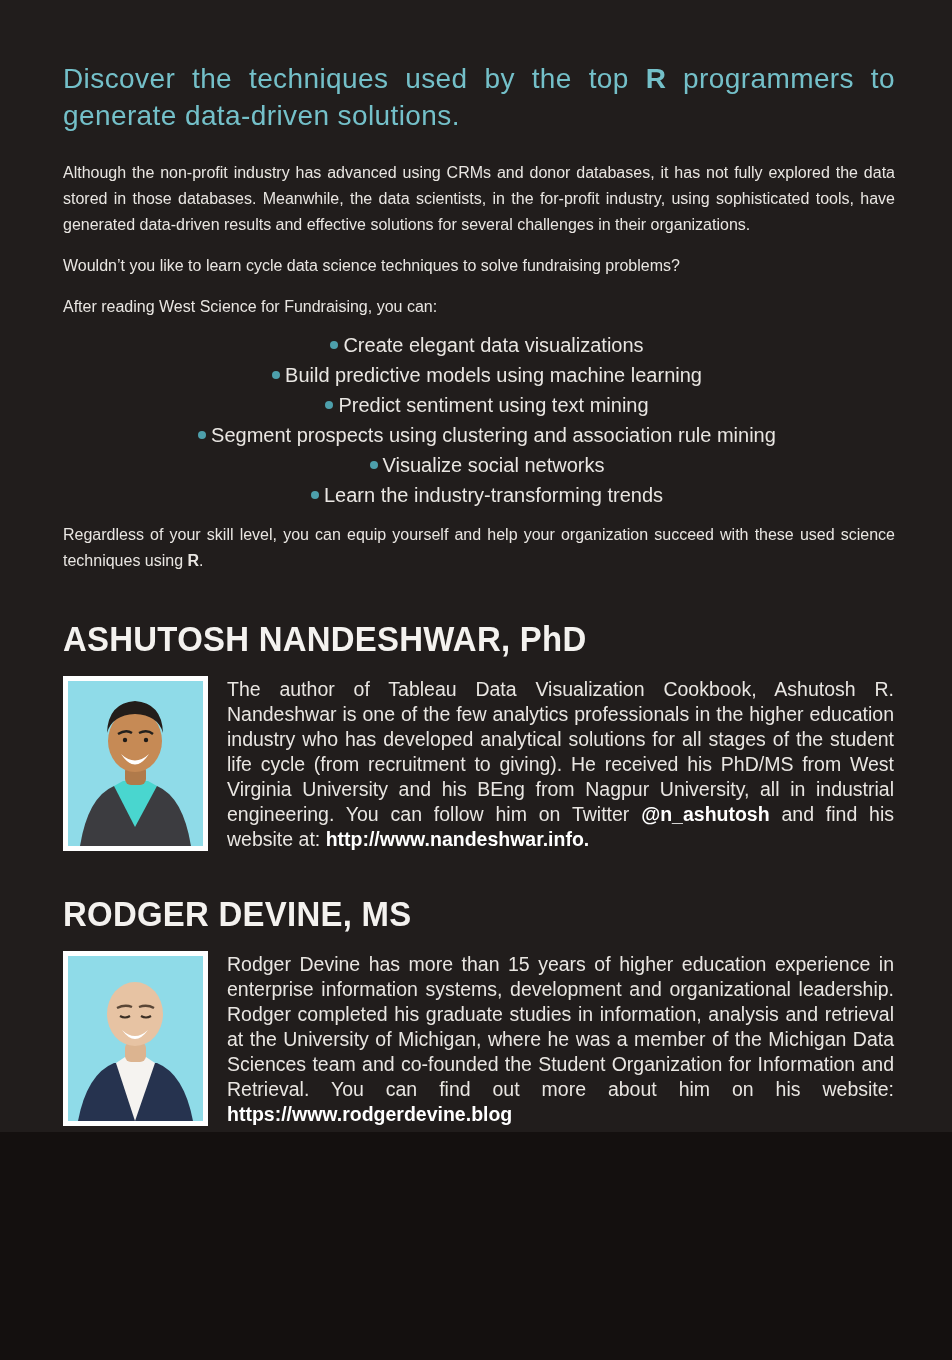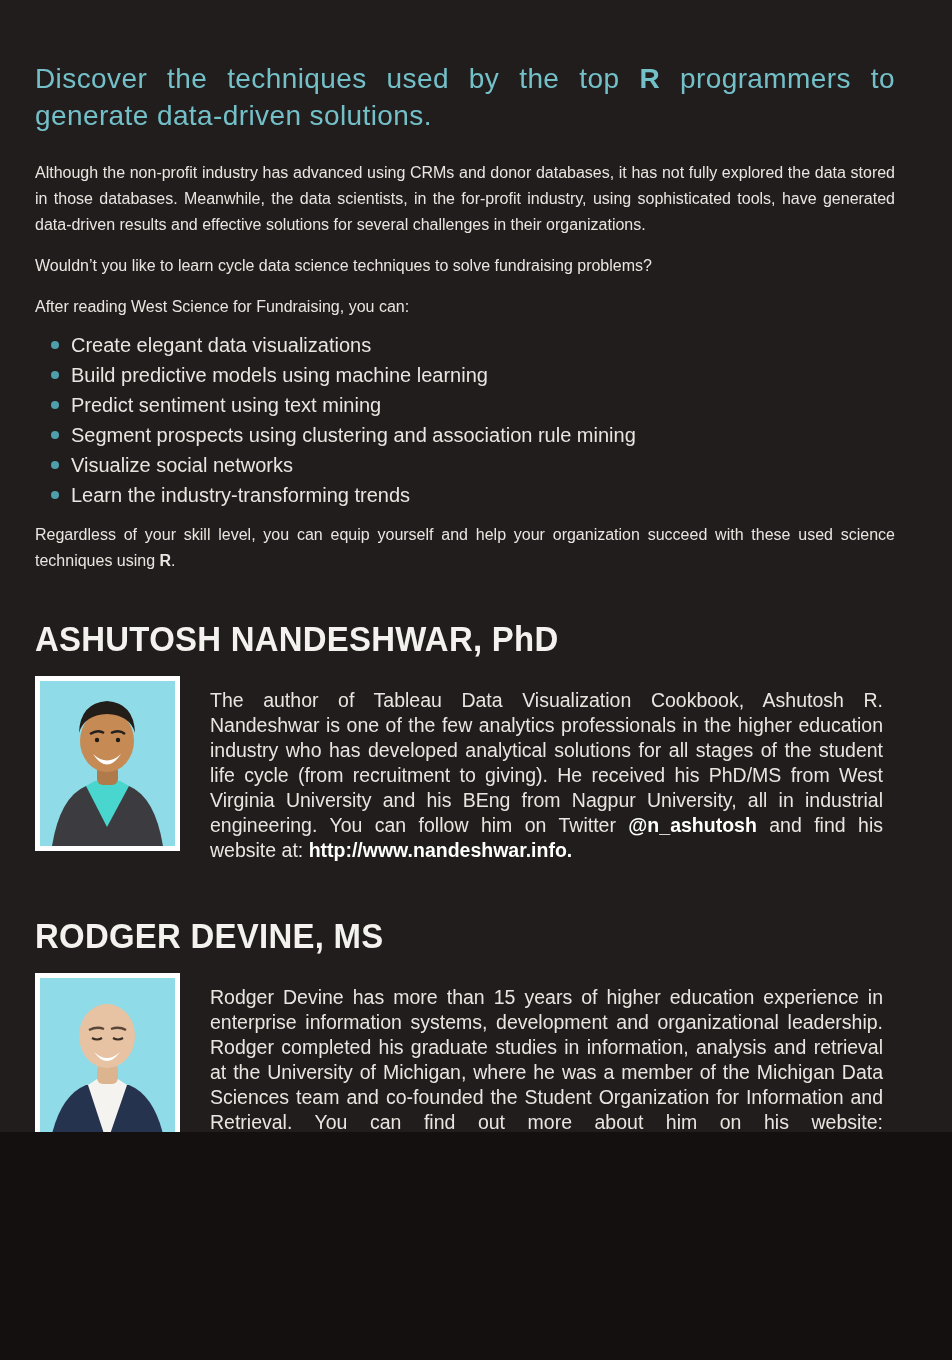--- a/index.html
+++ b/index.html
@@ -1,21 +1,21 @@
 <!DOCTYPE html>
 <html><head>
 <meta charset="utf-8">
 <style>
   html,body{margin:0;padding:0;background:#14100f;}
   .cover{
     position:relative;
     width:952px;height:1132px;
     background:#211d1c;
     box-sizing:border-box;
-    padding:60px 57px 0 35px;
+    padding:60px 57px 0 63px;
     font-family:"Liberation Sans",sans-serif;
     color:#e9e6e2;
     overflow:hidden;
   }
   
   .headline{
     margin:0 0 26px 0;
     font-size:28px;
     line-height:37px;
     font-weight:400;
@@ -34,24 +34,25 @@
   .justify{text-align:justify;}
   
   .bullets{
     list-style:none;
     margin:4px 0 12px 0;
     padding:0;
   }
   .bullets li{
     display:flex;
     align-items:center;
-    gap:12px;
+    gap:5px;
     padding-left:16px;
     font-size:20px;
     line-height:30px;
+    justify-content:center;
   }
   .dot{
     flex:none;
     width:8px;height:8px;
     border-radius:50%;
     background:#4d9fab;
   }
   
   .author-heading{
     margin:46px 0 18px 0;
@@ -68,21 +69,21 @@
   .photo{
     flex:none;
     width:145px;height:175px;
     background:#ffffff;
     padding:5px;
     box-sizing:border-box;
   }
   .photo svg{display:block;width:100%;height:100%;}
   .bio{
     flex:1;
-    margin:12px;
+    margin:1px;
     font-size:19.5px;
     line-height:25px;
     text-align:justify;
   }
   .bio strong{font-weight:700;color:#ffffff;}
   
   .barcode{
     position:absolute;
     top:1150px;
     right:56px;

